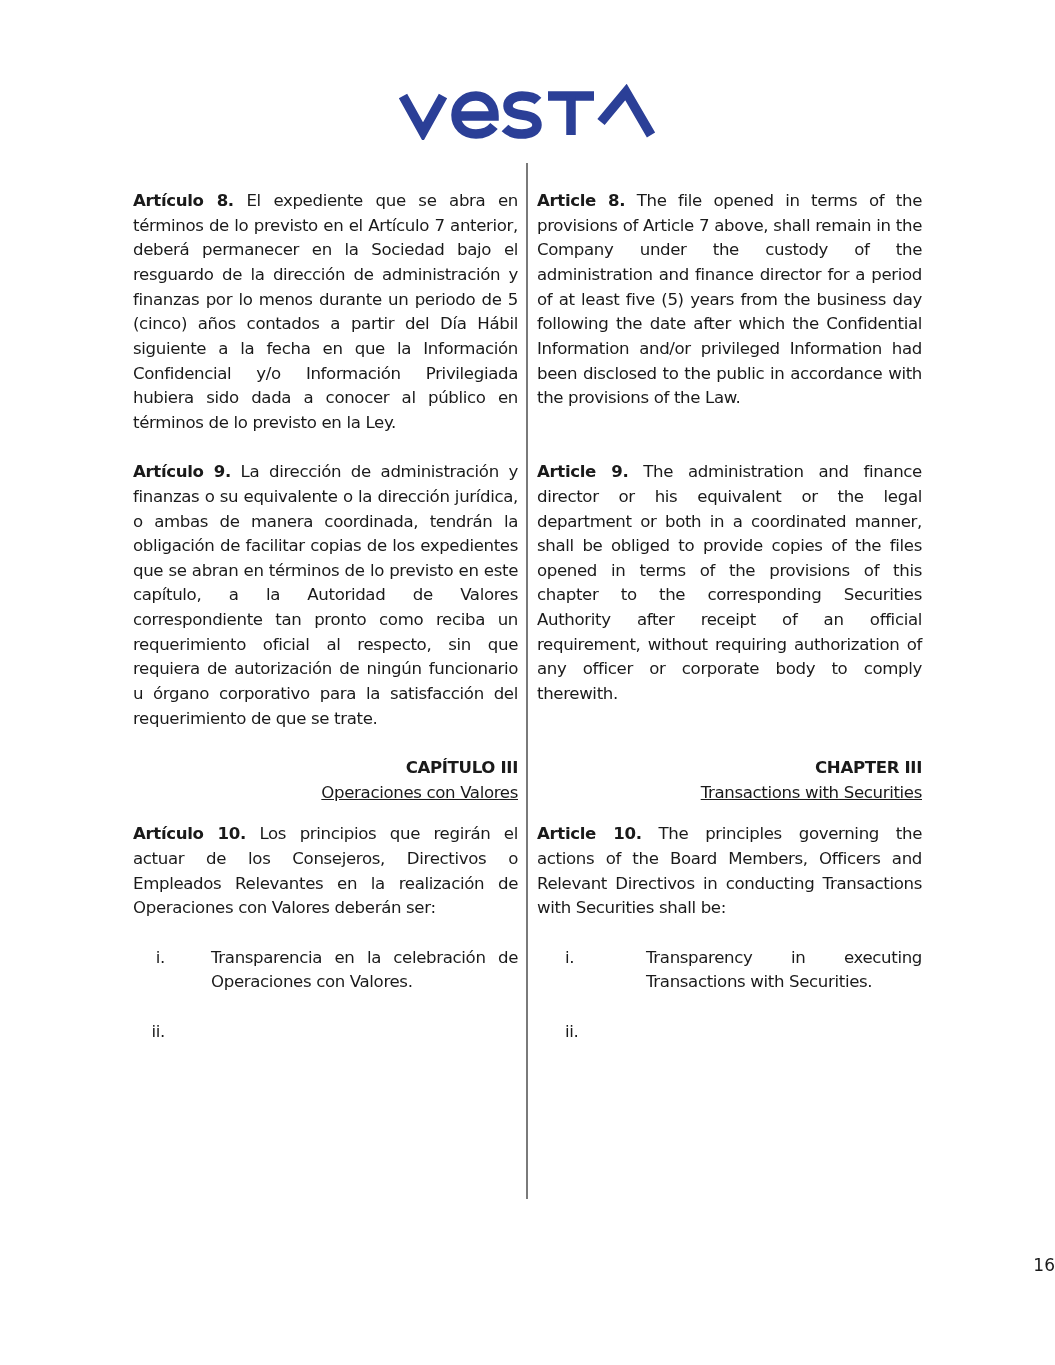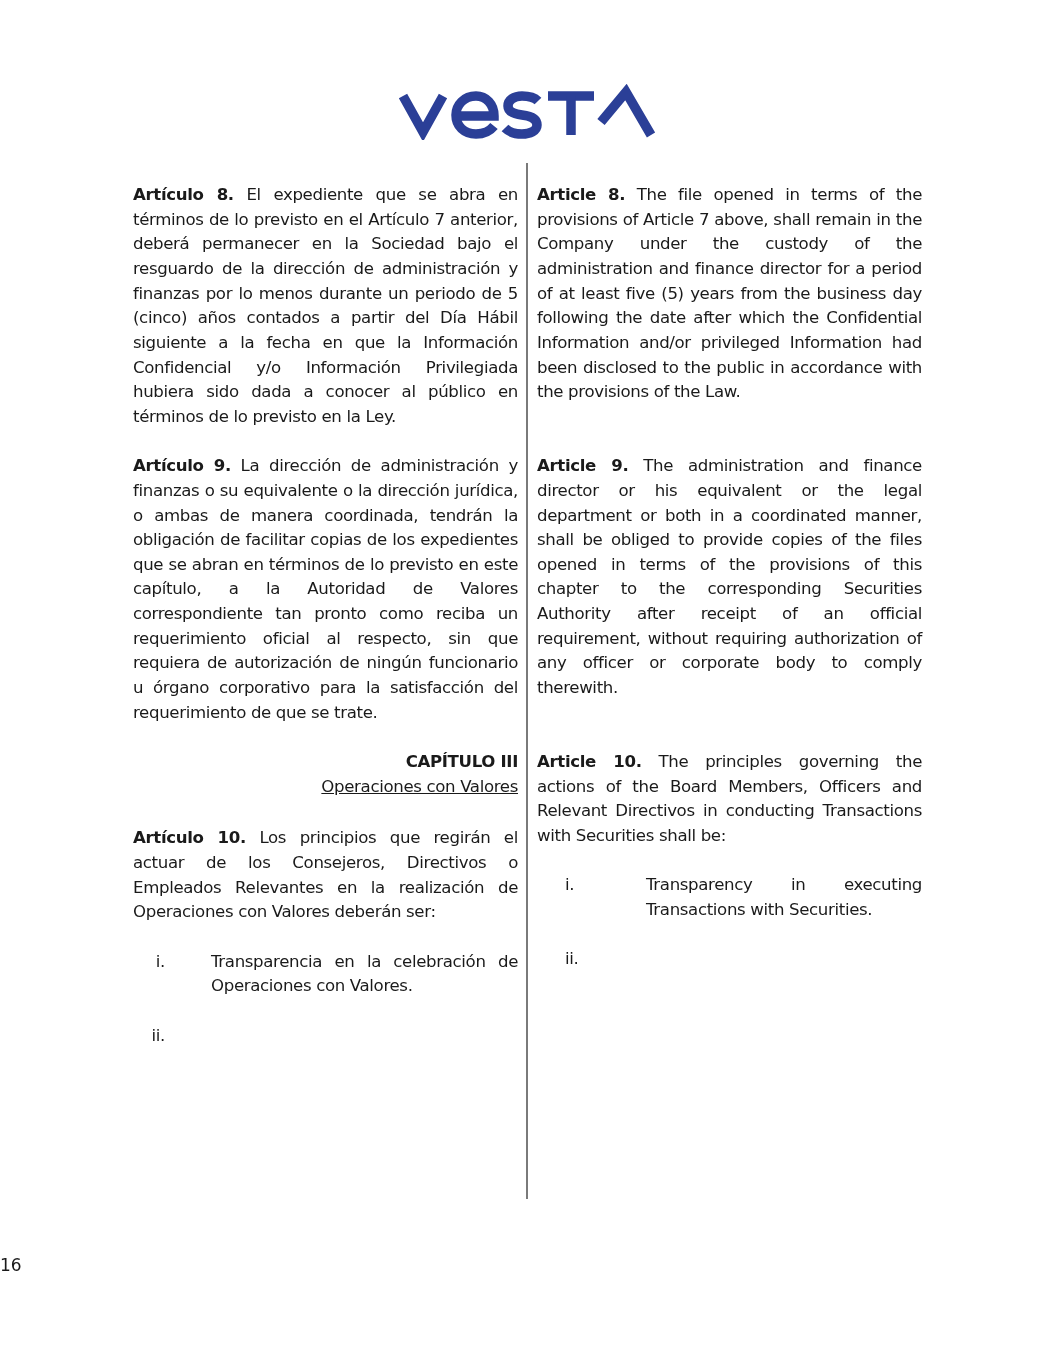--- a/index.html
+++ b/index.html
@@ -25,21 +25,21 @@
     .divider {
       position: absolute;
       left: 526px;
       top: 163px;
       width: 2px;
       height: 1036px;
       background: #7a7a7a;
     }
     .col {
       position: absolute;
-      top: 183px;
+      top: 189px;
       width: 385px;
       font-size: 16.6px;
       line-height: 24.65px;
       letter-spacing: -0.35px;
     }
     .col-left { left: 133px; }
     .col-right { left: 537px; }
     .para {
       text-align: justify;
       margin: 0 0 24.65px 0;
@@ -49,21 +49,21 @@
       text-align: right;
       margin: 0;
     }
     .chapter-title {
       font-weight: bold;
       display: block;
     }
     .chapter-sub {
       text-decoration: underline;
       display: block;
-      margin-bottom: 27px;
+      margin-bottom: 17px;
     }
     .item {
       display: flex;
       margin: 0 0 24.65px 0;
     }
     .item-num {
       width: 62px;
       flex: none;
       text-align: right;
       padding-right: 30px;
@@ -79,21 +79,21 @@
       flex: 1;
       text-align: justify;
       margin-left: 16px;
     }
     .spacer { height: 24.65px; }
     .page-number {
       position: absolute;
       top: 1255px;
       left: 0;
       width: 1055px;
-      text-align: left;
+      text-align: right;
       font-size: 17px;
       color: #1a1a1a;
     }
   </style>
 </head>
 <body>
 
 <svg class="logo" viewBox="0 0 260 56" xmlns="http://www.w3.org/2000/svg">
   <g fill="none" stroke="#2b3f97" stroke-width="9.5" stroke-linecap="butt" stroke-linejoin="miter">
 
@@ -135,20 +135,24 @@
 
 <div class="col col-right">
   <p class="para"><b>Article 8.</b><span> The file opened in terms of the provisions of Article 7 above, shall remain in the Company under the custody of the administration and finance director for a period of at least five (5) years from the business day following the date after which the Confidential Information and/or privileged Information had been disclosed to the public in accordance with the provisions of the Law.</span></p>
 
   <div class="spacer"></div>
 
   <p class="para"><b>Article 9.</b><span> The administration and finance director or his equivalent or the legal department or both in a coordinated manner, shall be obliged to provide copies of the files opened in terms of the provisions of this chapter to the corresponding Securities Authority after receipt of an official requirement, without requiring authorization of any officer or corporate body to comply therewith.</span></p>
 
   <div class="spacer"></div>
 
+  <div class="chapter">
+    <span class="chapter-title">CHAPTER III</span>
+    <span class="chapter-sub">Transactions with Securities</span>
+  </div>
 
   <p class="para"><b>Article 10.</b><span> The principles governing the actions of the Board Members, Officers and Relevant Directivos in conducting Transactions with Securities shall be:</span></p>
 
   <div class="item">
     <span class="item-num">i.</span>
     <span class="item-text">Transparency in executing Transactions with Securities.</span>
   </div>
   <div class="item">
     <span class="item-num">ii.</span>
   </div>

